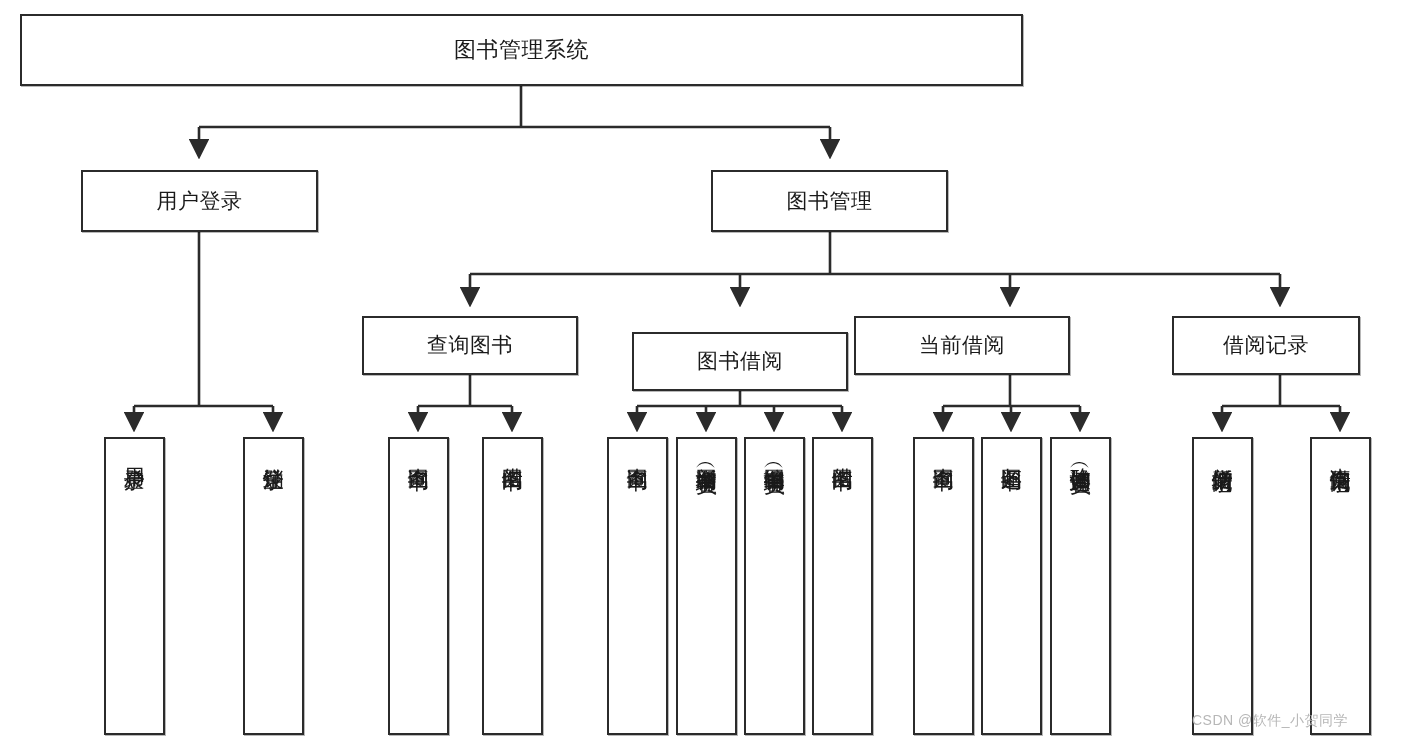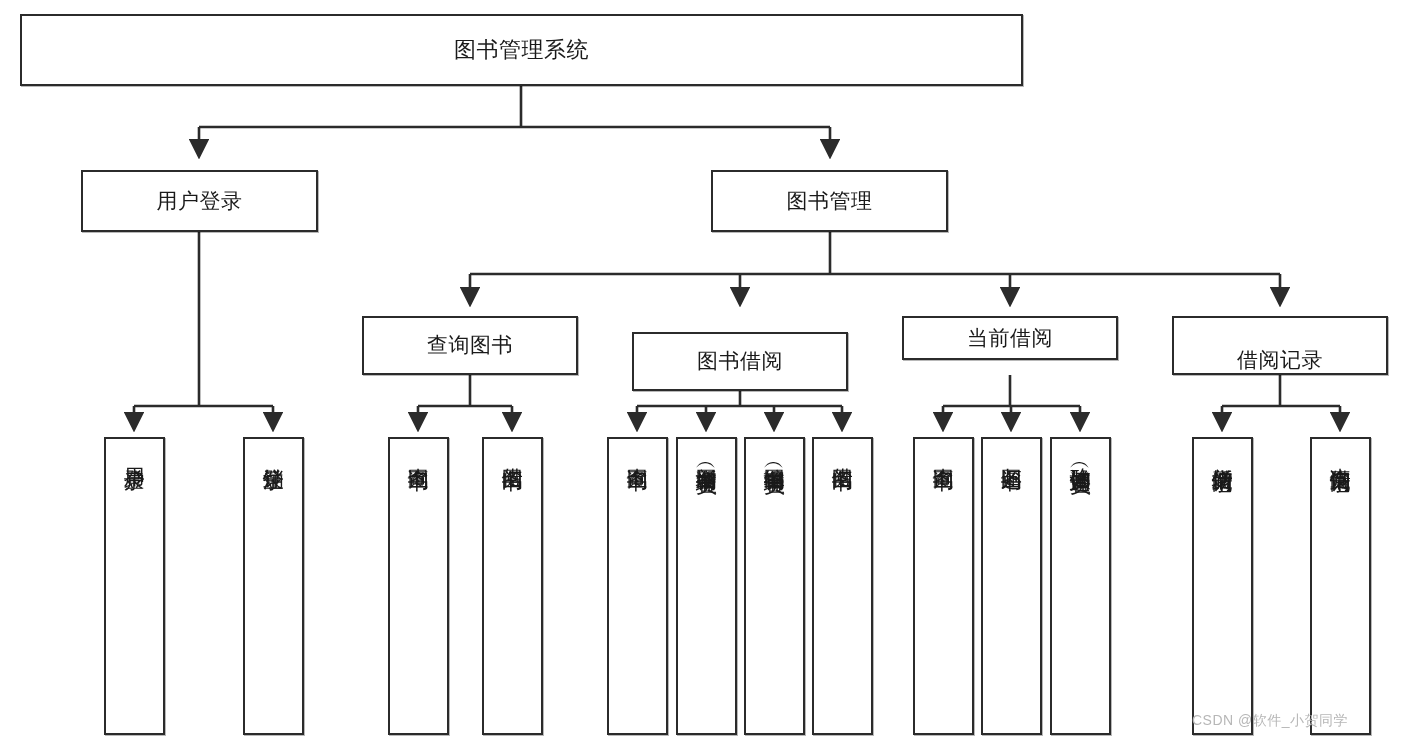--- a/index.html
+++ b/index.html
@@ -136,24 +136,24 @@
   <div class="node horiz" style="left:711px; top:170px; width:237px; height:62px;">
     <span class="lbl">图书管理</span>
   </div>
 
   <div class="node horiz" style="left:362px; top:316px; width:216px; height:59px;">
     <span class="lbl">查询图书</span>
   </div>
   <div class="node horiz" style="left:632px; top:332px; width:216px; height:59px;">
     <span class="lbl">图书借阅</span>
   </div>
-  <div class="node horiz" style="left:902px; top:316px; width:216px; height:44px;">
+  <div class="node horiz" style="left:854px; top:316px; width:216px; height:59px;">
     <span class="lbl">当前借阅</span>
   </div>
-  <div class="node horiz" style="left:1172px; top:316px; width:216px; height:59px;align-items:flex-end;">
+  <div class="node horiz" style="left:1172px; top:316px; width:188px; height:59px;">
     <span class="lbl">借阅记录</span>
   </div>
 
   <div class="node vert" style="left:104px; top:437px; width:61px; height:298px;">
     <span class="lbl">用户登录</span>
   </div>
   <div class="node vert" style="left:243px; top:437px; width:61px; height:298px;">
     <span class="lbl">注销登录</span>
   </div>
 

